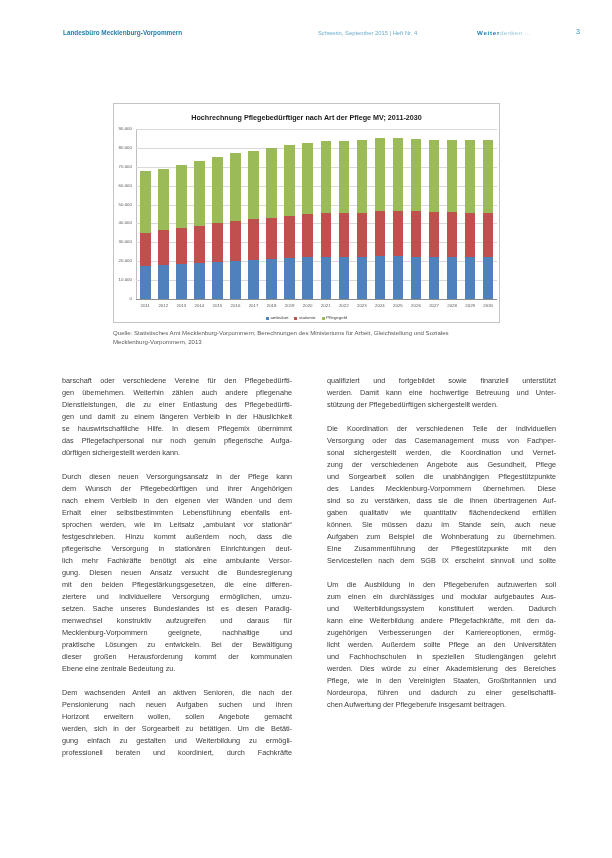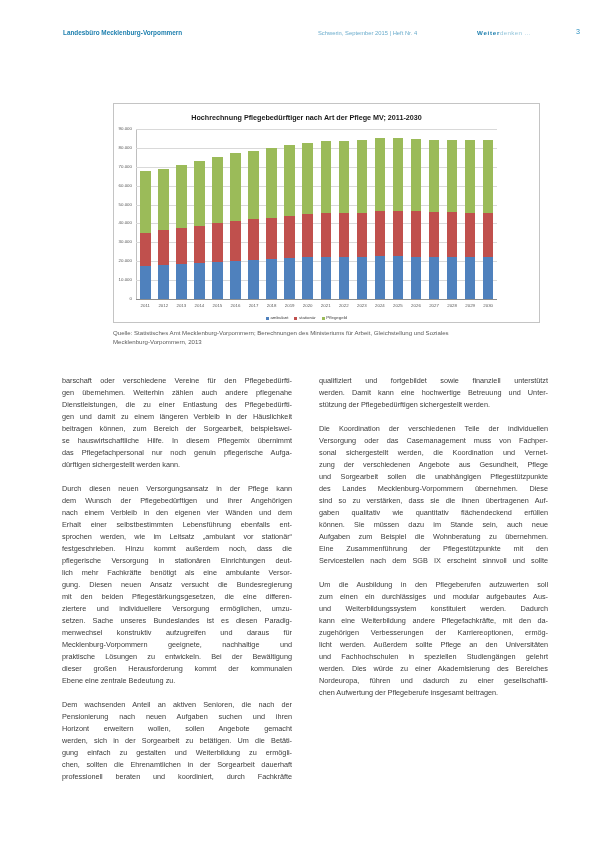--- a/index.html
+++ b/index.html
@@ -13,21 +13,21 @@
     .hdr-org { left: 63px; font-size: 6.4px; font-weight: bold; color: #1d7fae; }
     .hdr-issue { left: 318px; font-size: 5.8px; color: #6aaccc; }
     .hdr-brand { left: 477px; font-size: 6.2px; }
     .hdr-brand .b { font-weight: bold; color: #1d7fae; letter-spacing: 0.7px; }
     .hdr-brand .l { color: #92c4da; letter-spacing: 0.35px; }
     .hdr-page { left: 576px; top: 27px; font-size: 7.2px; color: #2a8fbf; }
 
     
     .chart-box {
       position: absolute; left: 113px; top: 103px; width: 385px; height: 218px;
-      border: 1px solid #c4c4c4; background: #ffffff; padding-left: 40px;
+      border: 1px solid #c4c4c4; background: #ffffff;
     }
     .chart-title {
       position: absolute; left: 0; top: 9px; width: 385px; text-align: center;
       font-size: 7.2px; font-weight: bold; color: #1a1a1a; white-space: nowrap;
     }
     .plot { position: absolute; left: 22px; top: 25px; width: 361px; height: 170px; }
     .grid { position: absolute; left: 0; width: 361px; height: 0; border-top: 1px solid #d9d9d9; }
     .grid.zero { border-top-color: #8c8c8c; }
     .yaxis { position: absolute; left: 0; top: 0; width: 0; height: 170px; border-left: 1px solid #bfbfbf; }
     .ylab {
@@ -51,21 +51,21 @@
     
     .caption {
       position: absolute; left: 113px; top: 328px; width: 400px;
       font-size: 6.1px; line-height: 9px; color: #5a5a5a;
     }
     .caption div { white-space: nowrap; }
 
     
     .col { position: absolute; top: 375px; font-size: 7.3px; line-height: 12px; color: #3c3c3c; }
     .col-left { left: 62px; width: 230px; }
-    .col-right { left: 319px; width: 229px; }
+    .col-right { left: 327px; width: 229px; }
     .para { margin-bottom: 12px; }
     .line {
       white-space: nowrap; text-align: justify; text-align-last: justify;
       height: 12px; letter-spacing: -0.02px;
     }
     .line.last { text-align-last: left; }
   </style>
 </head>
 <body>
 
@@ -247,21 +247,20 @@
     <div>Quelle: Statistisches Amt Mecklenburg-Vorpommern; Berechnungen des Ministeriums für Arbeit, Gleichstellung und Soziales</div>
     <div>Mecklenburg-Vorpommern, 2013</div>
   </div>
 
   <div class="col col-left">
       <div class="para">
         <div class="line">barschaft oder verschiedene Vereine für den Pflegebedürfti-</div>
         <div class="line">gen übernehmen. Weiterhin zählen auch andere pflegenahe</div>
         <div class="line">Dienstleistungen, die zu einer Entlastung des Pflegebedürfti-</div>
         <div class="line">gen und damit zu einem längeren Verbleib in der Häuslichkeit</div>
-        <div class="line">beitragen können, zum Bereich der Sorgearbeit, beispielswei-</div>
         <div class="line">se hauswirtschaftliche Hilfe. In diesem Pflegemix übernimmt</div>
         <div class="line">das Pflegefachpersonal nur noch genuin pflegerische Aufga-</div>
         <div class="line last">dürftigen sichergestellt werden kann.</div>
       </div>
       <div class="para">
         <div class="line">Durch diesen neuen Versorgungsansatz in der Pflege kann</div>
         <div class="line">dem Wunsch der Pflegebedürftigen und ihrer Angehörigen</div>
         <div class="line">nach einem Verbleib in den eigenen vier Wänden und dem</div>
         <div class="line">Erhalt einer selbstbestimmten Lebensführung ebenfalls ent-</div>
         <div class="line">sprochen werden, wie im Leitsatz „ambulant vor stationär“</div>
@@ -277,21 +276,20 @@
         <div class="line">praktische Lösungen zu entwickeln. Bei der Bewältigung</div>
         <div class="line">dieser großen Herausforderung kommt der kommunalen</div>
         <div class="line last">Ebene eine zentrale Bedeutung zu.</div>
       </div>
       <div class="para">
         <div class="line">Dem wachsenden Anteil an aktiven Senioren, die nach der</div>
         <div class="line">Pensionierung nach neuen Aufgaben suchen und ihren</div>
         <div class="line">Horizont erweitern wollen, sollen Angebote gemacht</div>
         <div class="line">werden, sich in der Sorgearbeit zu betätigen. Um die Betäti-</div>
         <div class="line">gung einfach zu gestalten und Weiterbildung zu ermögli-</div>
-        <div class="line">chen, sollten die Ehrenamtlichen in der Sorgearbeit dauerhaft</div>
         <div class="line">professionell beraten und koordiniert, durch Fachkräfte</div>
       </div>
     </div>
   <div class="col col-right">
       <div class="para">
         <div class="line">qualifiziert und fortgebildet sowie finanziell unterstützt</div>
         <div class="line">werden. Damit kann eine hochwertige Betreuung und Unter-</div>
         <div class="line last">stützung der Pflegebedürftigen sichergestellt werden.</div>
       </div>
       <div class="para">
@@ -310,18 +308,19 @@
       </div>
       <div class="para">
         <div class="line">Um die Ausbildung in den Pflegeberufen aufzuwerten soll</div>
         <div class="line">zum einen ein durchlässiges und modular aufgebautes Aus-</div>
         <div class="line">und Weiterbildungssystem konstituiert werden. Dadurch</div>
         <div class="line">kann eine Weiterbildung andere Pflegefachkräfte, mit den da-</div>
         <div class="line">zugehörigen Verbesserungen der Karriereoptionen, ermög-</div>
         <div class="line">licht werden. Außerdem sollte Pflege an den Universitäten</div>
         <div class="line">und Fachhochschulen in speziellen Studiengängen gelehrt</div>
         <div class="line">werden. Dies würde zu einer Akademisierung des Bereiches</div>
+        <div class="line">Pflege, wie in den Vereinigten Staaten, Großbritannien und</div>
         <div class="line">Nordeuropa, führen und dadurch zu einer gesellschaftli-</div>
         <div class="line last">chen Aufwertung der Pflegeberufe insgesamt beitragen.</div>
       </div>
     </div>
 
 </div>
 
 </body></html>

